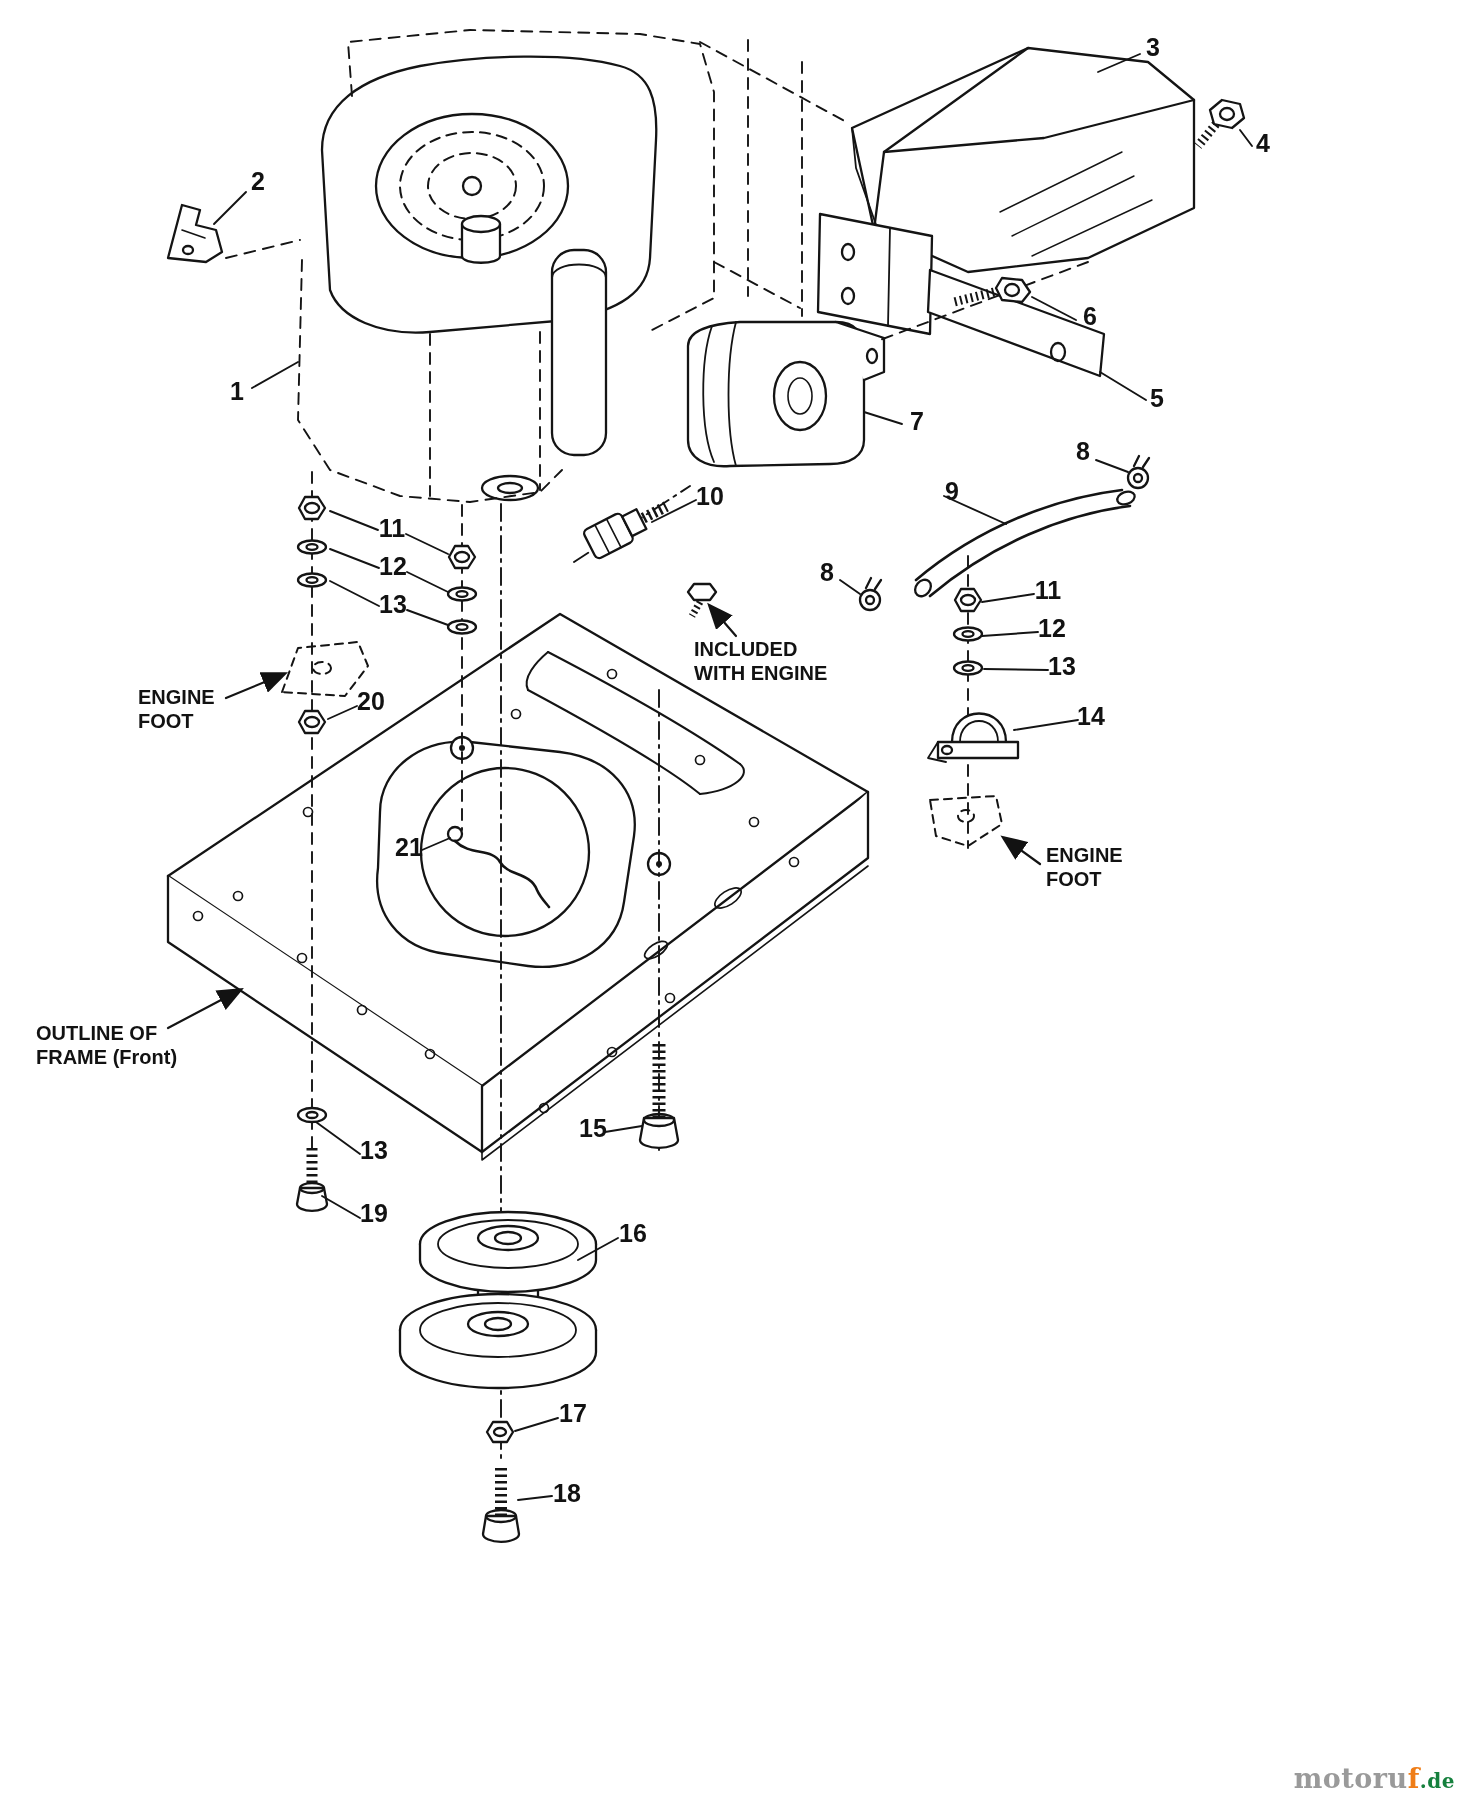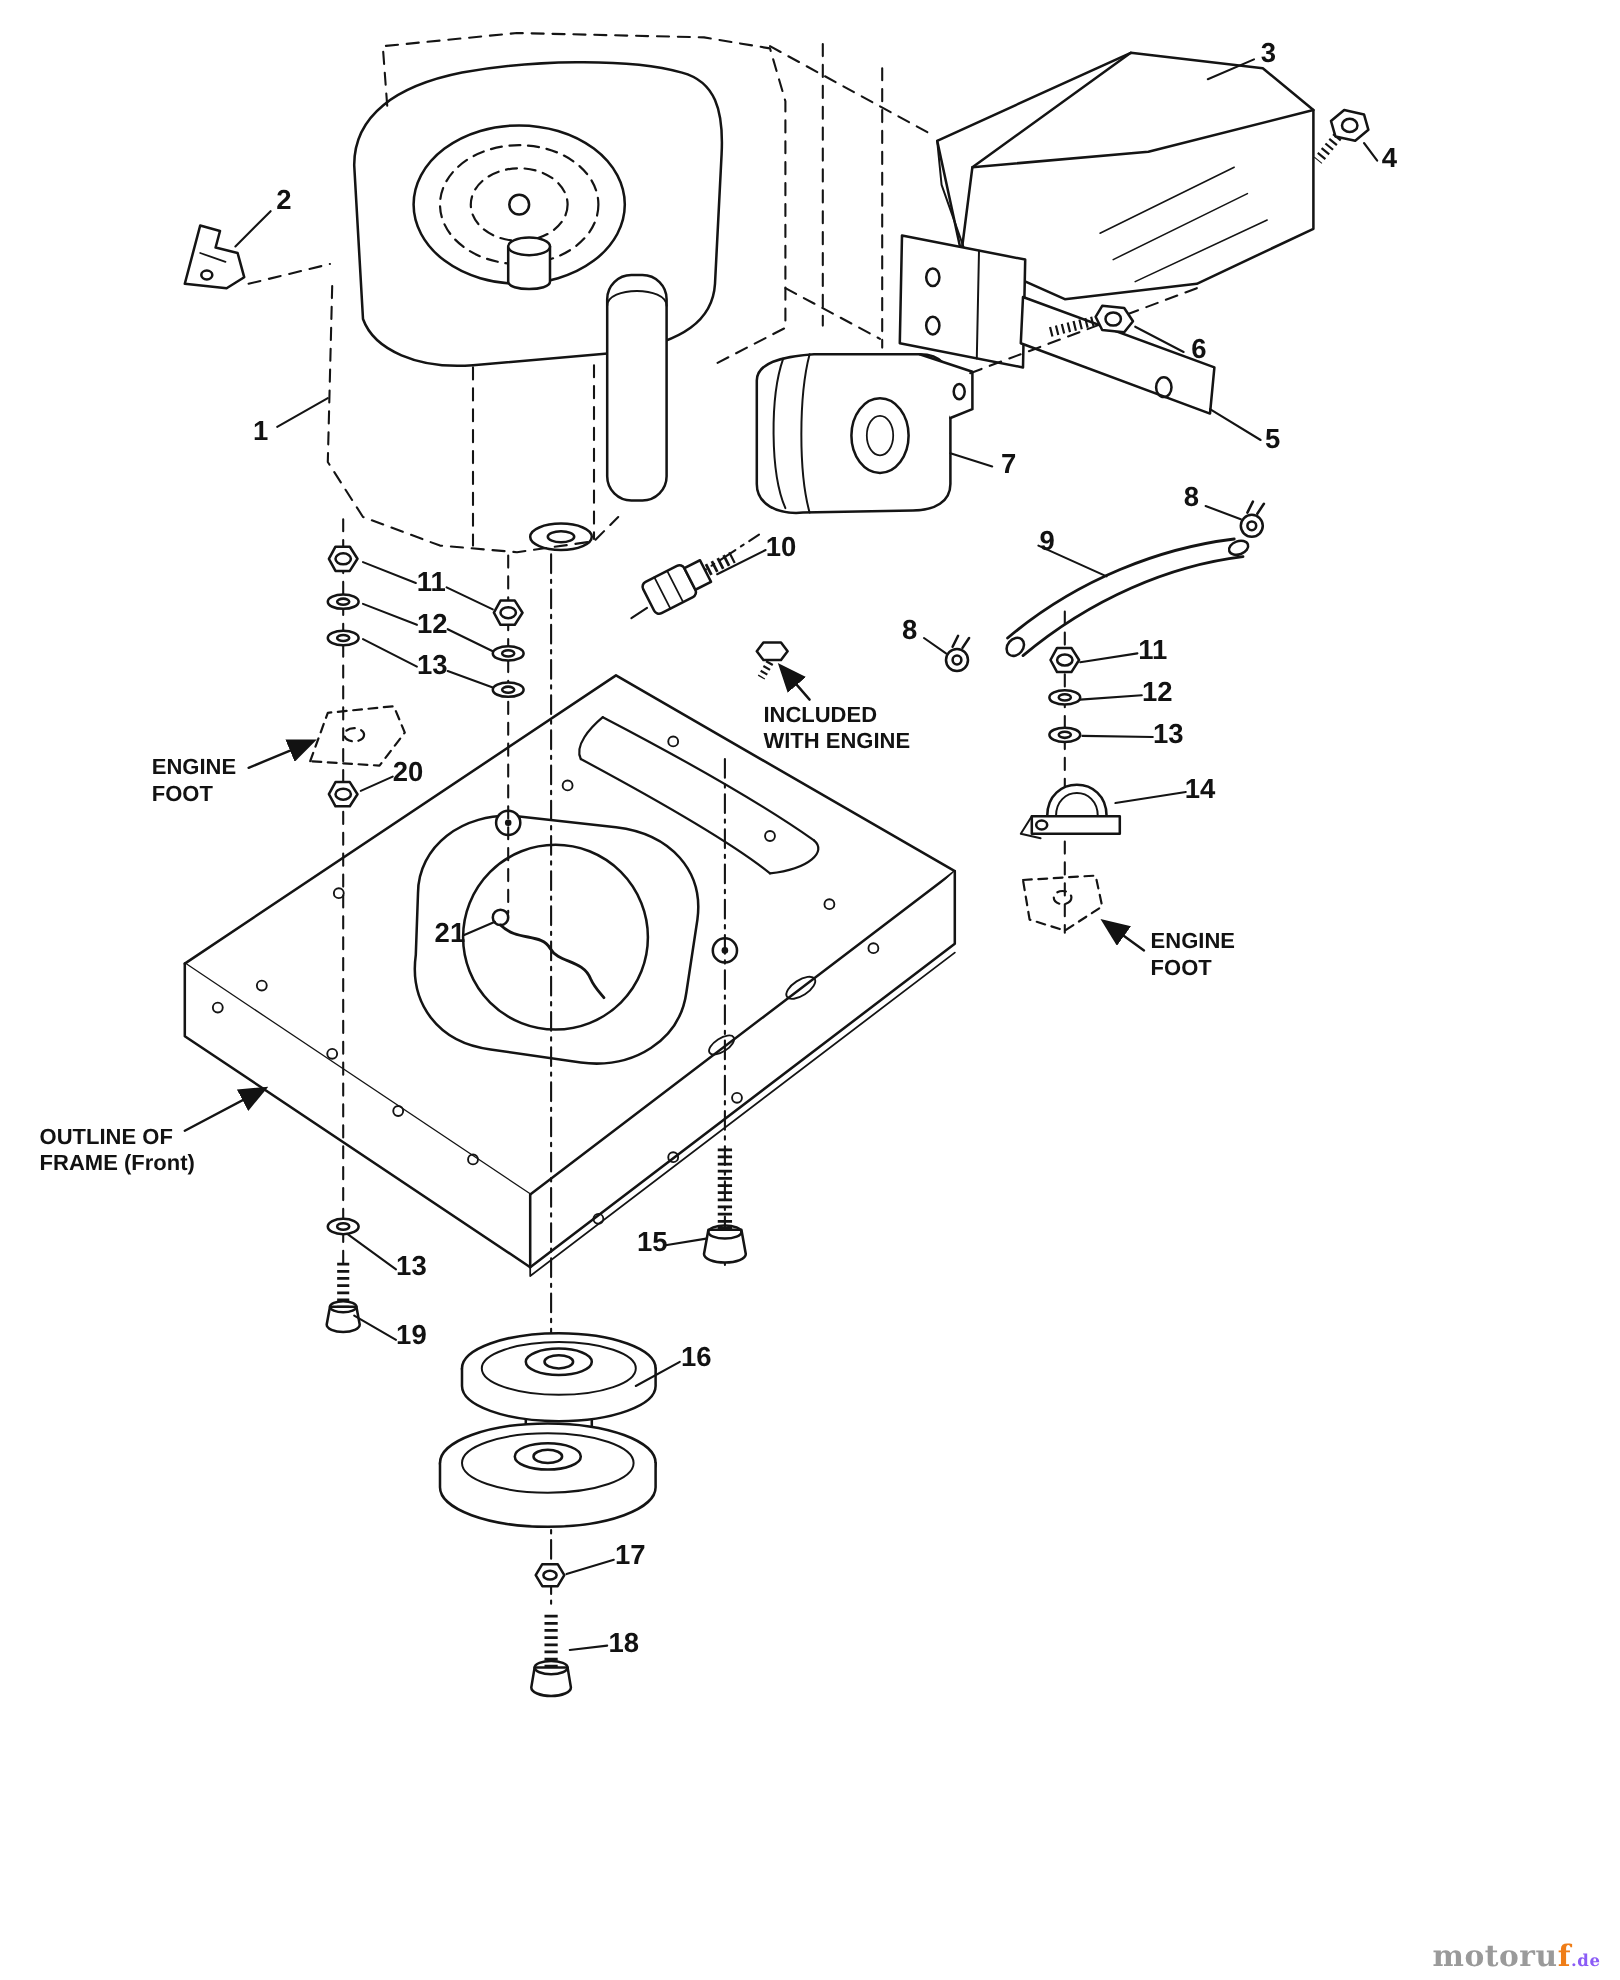--- a/index.html
+++ b/index.html
@@ -4,21 +4,21 @@
 <style>
   html,body{margin:0;padding:0;background:#ffffff;}
   .stage{position:relative;width:1473px;height:1800px;background:#ffffff;overflow:hidden;
          font-family:"Liberation Sans",sans-serif;}
   .stage svg{position:absolute;left:0;top:0;}
   .callout{font-family:"Liberation Sans",sans-serif;font-weight:bold;font-size:25px;fill:#121212;stroke:none;}
   .ann{font-family:"Liberation Sans",sans-serif;font-weight:bold;font-size:20px;fill:#121212;stroke:none;}
   .watermark{position:absolute;right:18px;bottom:6px;font-family:"DejaVu Serif",serif;
              font-weight:bold;font-size:27px;color:#9a9a9a;letter-spacing:.5px;}
   .watermark .accent{color:#ef7d17;}
-  .watermark .tld{font-size:15px;color:#8b5cf6;margin-top:24px;}
+  .watermark .tld{font-size:20px;color:#15803d;margin-top:24px;}
 </style>
 </head>
 <body>
 
 <div class="stage">
 <svg width="1473" height="1800" viewBox="0 0 1473 1800" stroke="#141414" fill="none" stroke-width="2.3" stroke-linecap="round" stroke-linejoin="round">
 
   <defs>
     <marker id="arrow" markerWidth="12" markerHeight="10" refX="10" refY="5" orient="auto">
       <polygon points="0,0 12,5 0,10" fill="#121212" stroke="none"></polygon>

